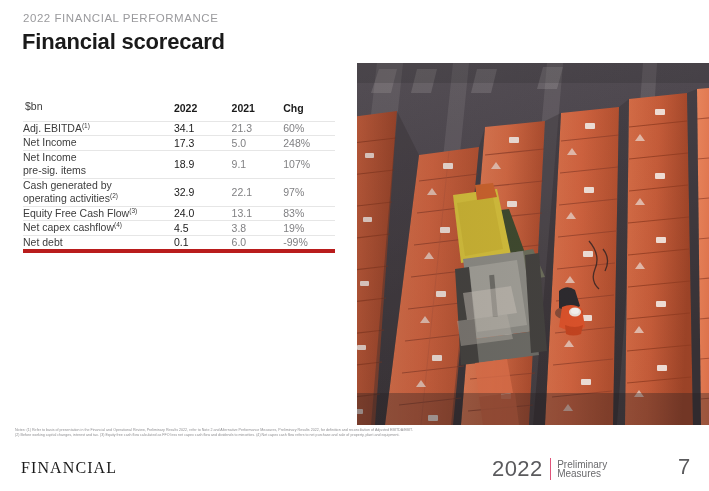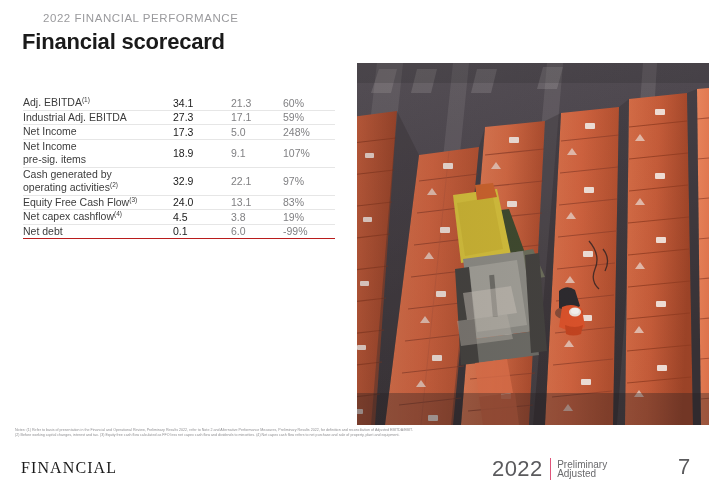--- a/index.html
+++ b/index.html
@@ -19,21 +19,20 @@
   
   .eyebrow {
     position: absolute;
     left: 23px;
     top: 12px;
     font-size: 11.5px;
     letter-spacing: 0.55px;
     color: #9a9a9d;
     font-weight: 400;
     white-space: nowrap;
-    margin-left: 20px;
   }
   .page-title {
     position: absolute;
     left: 22px;
     top: 29px;
     font-size: 22px;
     font-weight: bold;
     letter-spacing: -0.2px;
     color: #1a1a1a;
     white-space: nowrap;
@@ -54,21 +53,21 @@
     text-align: left;
     font-weight: normal;
   }
   .scorecard tr {
     border-bottom: 1px solid #e6e6e6;
   }
   .scorecard tr.head-row {
     border-bottom: 1px solid #e6e6e6;
   }
   .scorecard tr:last-child {
-    border-bottom: 1px solid #b91c1c;
+    border-bottom: 4px solid #b91c1c;
   }
   .c-label {
     width: 150px;
     color: #3c3c3c;
     font-size: 10.5px;
     line-height: 13.5px;
     padding: 7px 0 7px 2px;
   }
   .c-2022 {
     width: 58px;
@@ -177,35 +176,33 @@
   }
 </style>
 </head>
 <body>
 
 <div class="eyebrow">2022 FINANCIAL PERFORMANCE</div>
 <div class="page-title">Financial scorecard</div>
 
 <table class="scorecard">
   <tbody id="table-body">
+      <tr class="head-row">
+        <td class="c-label">$bn</td>
+        <td class="c-2022">2022</td>
+        <td class="c-2021">2021</td>
+        <td class="c-chg">Chg</td>
+      </tr>
       <tr>
         <td class="c-label">
           <span class="sub-line">Adj. EBITDA<sup>(1)</sup></span>
         </td>
         <td class="c-2022">34.1</td>
         <td class="c-2021">21.3</td>
         <td class="c-chg">60%</td>
-      </tr>
-      <tr>
-        <td class="c-label">
-          <span class="sub-line">Industrial Adj. EBITDA</span>
-        </td>
-        <td class="c-2022">27.3</td>
-        <td class="c-2021">17.1</td>
-        <td class="c-chg">59%</td>
       </tr>
       <tr>
         <td class="c-label">
           <span class="sub-line">Net Income</span>
         </td>
         <td class="c-2022">17.3</td>
         <td class="c-2021">5.0</td>
         <td class="c-chg">248%</td>
       </tr>
       <tr>
@@ -514,17 +511,17 @@
   <div>(2) Before working capital changes, interest and tax. (3) Equity free cash flow calculated as FFO less net capex cash flow and dividends to minorities. (4) Net capex cash flow refers to net purchase and sale of property, plant and equipment.</div>
 </div>
 
 <div class="logo">FINANCIAL</div>
 
 <div class="footer-right">
   <div class="footer-year">2022</div>
   <div class="footer-div" style="background: rgb(224, 83, 122);"></div>
   <div class="footer-sub">
     <div>Preliminary</div>
-    <div>Adjusted</div>
+    <div>Measures</div>
   </div>
 </div>
 
 <div class="page-num">7</div>
 
 </body></html>

